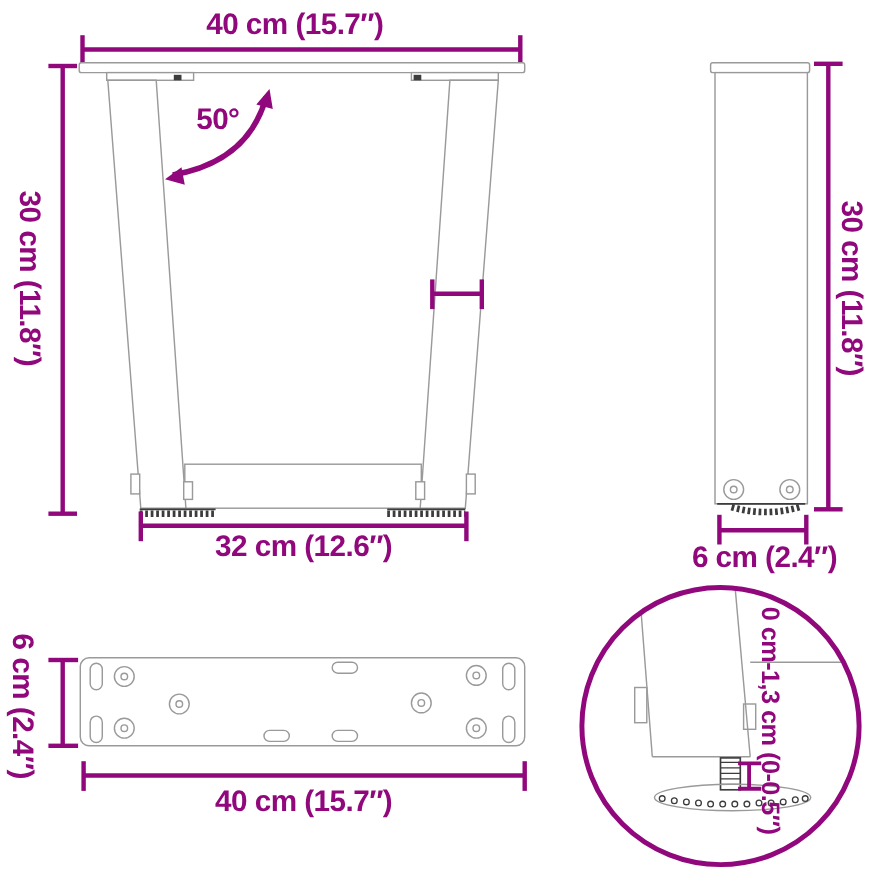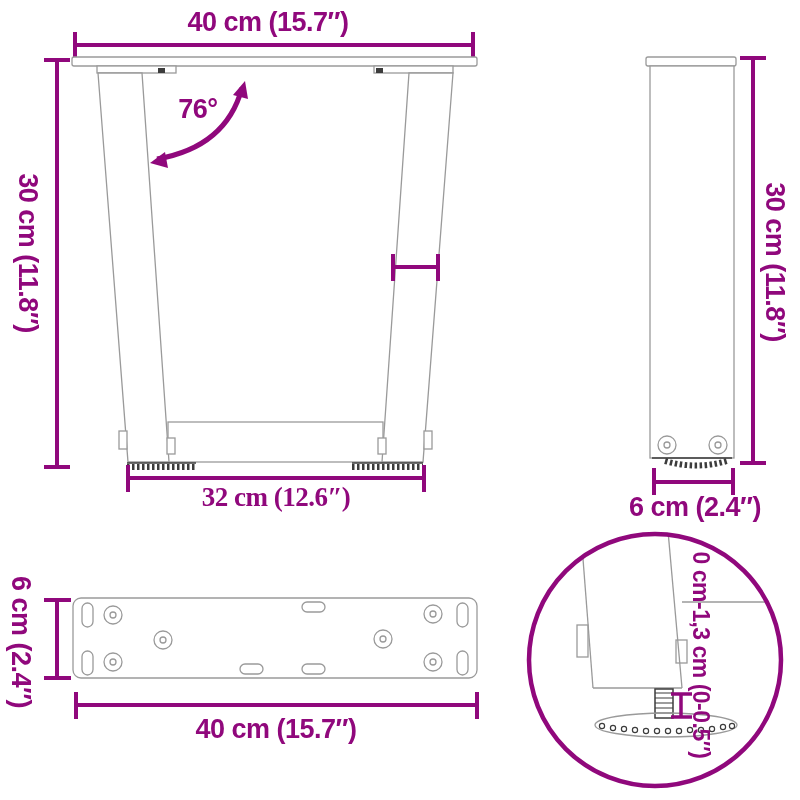--- a/index.html
+++ b/index.html
@@ -217,21 +217,21 @@
           <line class="p35" x1="671" y1="717" x2="692" y2="717"></line>
           <line class="p35" x1="681" y1="694" x2="681" y2="717"></line>
         </g>
       </g>
       <circle cx="655" cy="660" r="126" fill="none" stroke="var(--accent)" stroke-width="4.5"></circle>
     </g>
   </svg>
 
   <div class="lbl" style="left:268px; top:22px;">40 cm (15.7″)</div>
   <div class="lbl vert" style="left:27px; top:253px;">30 cm (11.8″)</div>
-  <div class="lbl" style="left:198px; top:109px;">76°</div>
-  <div class="lbl" style="left:276px; top:497px;font-family:Liberation Serif, serif;">32 cm (12.6″)</div>
+  <div class="lbl" style="left:198px; top:109px;">50°</div>
+  <div class="lbl" style="left:276px; top:497px;">32 cm (12.6″)</div>
   <div class="lbl vert" style="left:774px; top:262px;">30 cm (11.8″)</div>
   <div class="lbl" style="left:695px; top:507px;">6 cm (2.4″)</div>
   <div class="lbl vert" style="left:20px; top:642px;">6 cm (2.4″)</div>
   <div class="lbl" style="left:276px; top:729px;">40 cm (15.7″)</div>
   <div class="lbl vert small" style="left:700px; top:655px;">0 cm-1,3 cm (0-0.5″)</div>
 
 </div>
 
 </body></html>

